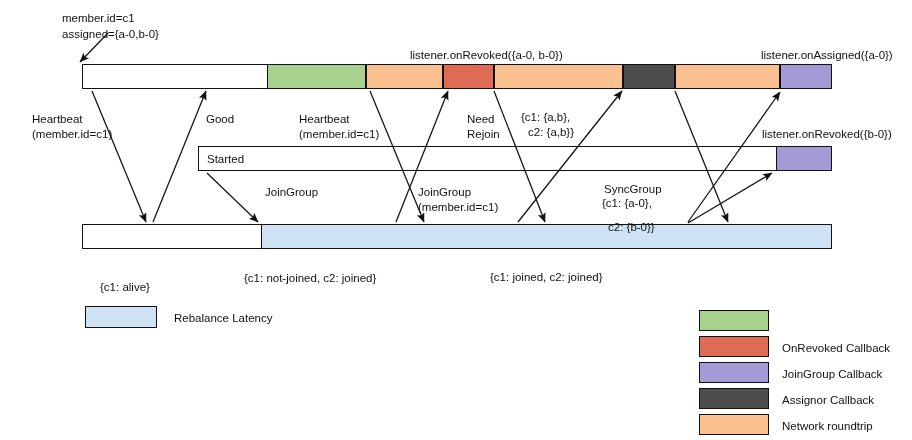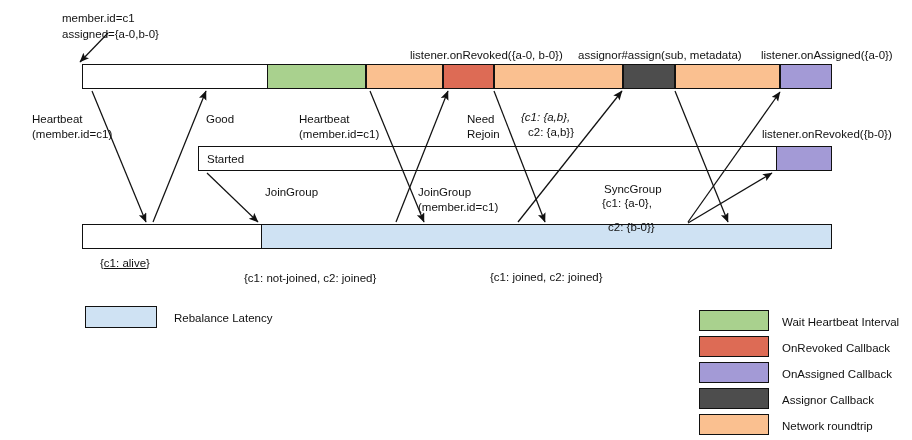--- a/index.html
+++ b/index.html
@@ -17,21 +17,20 @@
 </style>
 </head>
 <body>
 
 <div id="canvas">
 
   <div class="lbl" style="left:62px;top:11px;">member.id=c1</div>
   <div class="lbl" style="left:62px;top:27px;">assigned={a-0,b-0}</div>
 
   <div class="lbl" style="left:410px;top:48px;">listener.onRevoked({a-0, b-0})</div>
-  <div class="lbl" style="left:578px;top:48px;">assignor#assign(sub, metadata)</div>
   <div class="lbl" style="left:761px;top:48px;">listener.onAssigned({a-0})</div>
 
   <div class="bar" style="left:82px;top:64px;width:750px;height:25px;"></div>
   <div class="seg" style="left:267px;top:64px;width:99px;height:25px;background:#a9d18e;"></div>
   <div class="seg" style="left:366px;top:64px;width:77px;height:25px;background:#fac090;"></div>
   <div class="seg" style="left:443px;top:64px;width:51px;height:25px;background:#dd6b55;"></div>
   <div class="seg" style="left:494px;top:64px;width:129px;height:25px;background:#fac090;"></div>
   <div class="seg" style="left:623px;top:64px;width:52px;height:25px;background:#4d4d4d;"></div>
   <div class="seg" style="left:675px;top:64px;width:105px;height:25px;background:#fac090;"></div>
   <div class="seg" style="left:780px;top:64px;width:52px;height:25px;background:#a39ad6;"></div>
@@ -79,49 +78,48 @@
   <div class="lbl" style="left:32px;top:127px;">(member.id=c1)</div>
 
   <div class="lbl" style="left:206px;top:112px;">Good</div>
 
   <div class="lbl" style="left:299px;top:112px;">Heartbeat</div>
   <div class="lbl" style="left:299px;top:127px;">(member.id=c1)</div>
 
   <div class="lbl" style="left:467px;top:112px;">Need</div>
   <div class="lbl" style="left:467px;top:127px;">Rejoin</div>
 
-  <div class="lbl" style="left:521px;top:110px;font-style:italic;">{c1: {a,b},</div>
+  <div class="lbl" style="left:521px;top:110px;">{c1: {a,b},</div>
   <div class="lbl" style="left:528px;top:125px;">c2: {a,b}}</div>
 
   <div class="lbl" style="left:265px;top:185px;">JoinGroup</div>
 
   <div class="lbl" style="left:418px;top:185px;">JoinGroup</div>
   <div class="lbl" style="left:418px;top:200px;">(member.id=c1)</div>
 
   <div class="lbl" style="left:604px;top:182px;">SyncGroup</div>
   <div class="lbl" style="left:602px;top:196px;">{c1: {a-0},</div>
   <div class="lbl" style="left:608px;top:210px;margin-top:10px;">c2: {b-0}}</div>
 
   <div class="lbl" style="left:762px;top:127px;">listener.onRevoked({b-0})</div>
 
-  <div class="lbl" style="left:100px;top:256px;text-decoration:underline;">{c1: alive}</div>
+  <div class="lbl" style="left:100px;top:280px;">{c1: alive}</div>
   <div class="lbl" style="left:244px;top:262px;margin-top:9px;">{c1: not-joined, c2: joined}</div>
   <div class="lbl" style="left:490px;top:270px;text-align:right;">{c1: joined, c2: joined}</div>
 
   <div class="legend-sw" style="left:85px;top:306px;width:72px;height:22px;background:#cfe2f3;"></div>
   <div class="lbl" style="left:174px;top:311px;">Rebalance Latency</div>
 
   <div class="legend-sw" style="left:699px;top:310px;width:70px;height:21px;background:#a9d18e;"></div>
-  <div class="lbl" style="left:782px;top:315px;">Wait Heartbeat Interval</div>
 
   <div class="legend-sw" style="left:699px;top:336px;width:70px;height:21px;background:#dd6b55;"></div>
   <div class="lbl" style="left:782px;top:341px;">OnRevoked Callback</div>
 
   <div class="legend-sw" style="left:699px;top:362px;width:70px;height:21px;background:#a39ad6;"></div>
-  <div class="lbl" style="left:782px;top:367px;">OnAssigned Callback</div>
+  <div class="lbl" style="left:782px;top:367px;">JoinGroup Callback</div>
 
   <div class="legend-sw" style="left:699px;top:388px;width:70px;height:21px;background:#4d4d4d;"></div>
   <div class="lbl" style="left:782px;top:393px;">Assignor Callback</div>
 
   <div class="legend-sw" style="left:699px;top:414px;width:70px;height:21px;background:#fac090;"></div>
   <div class="lbl" style="left:782px;top:419px;">Network roundtrip</div>
 
 </div>
 
 </body></html>

